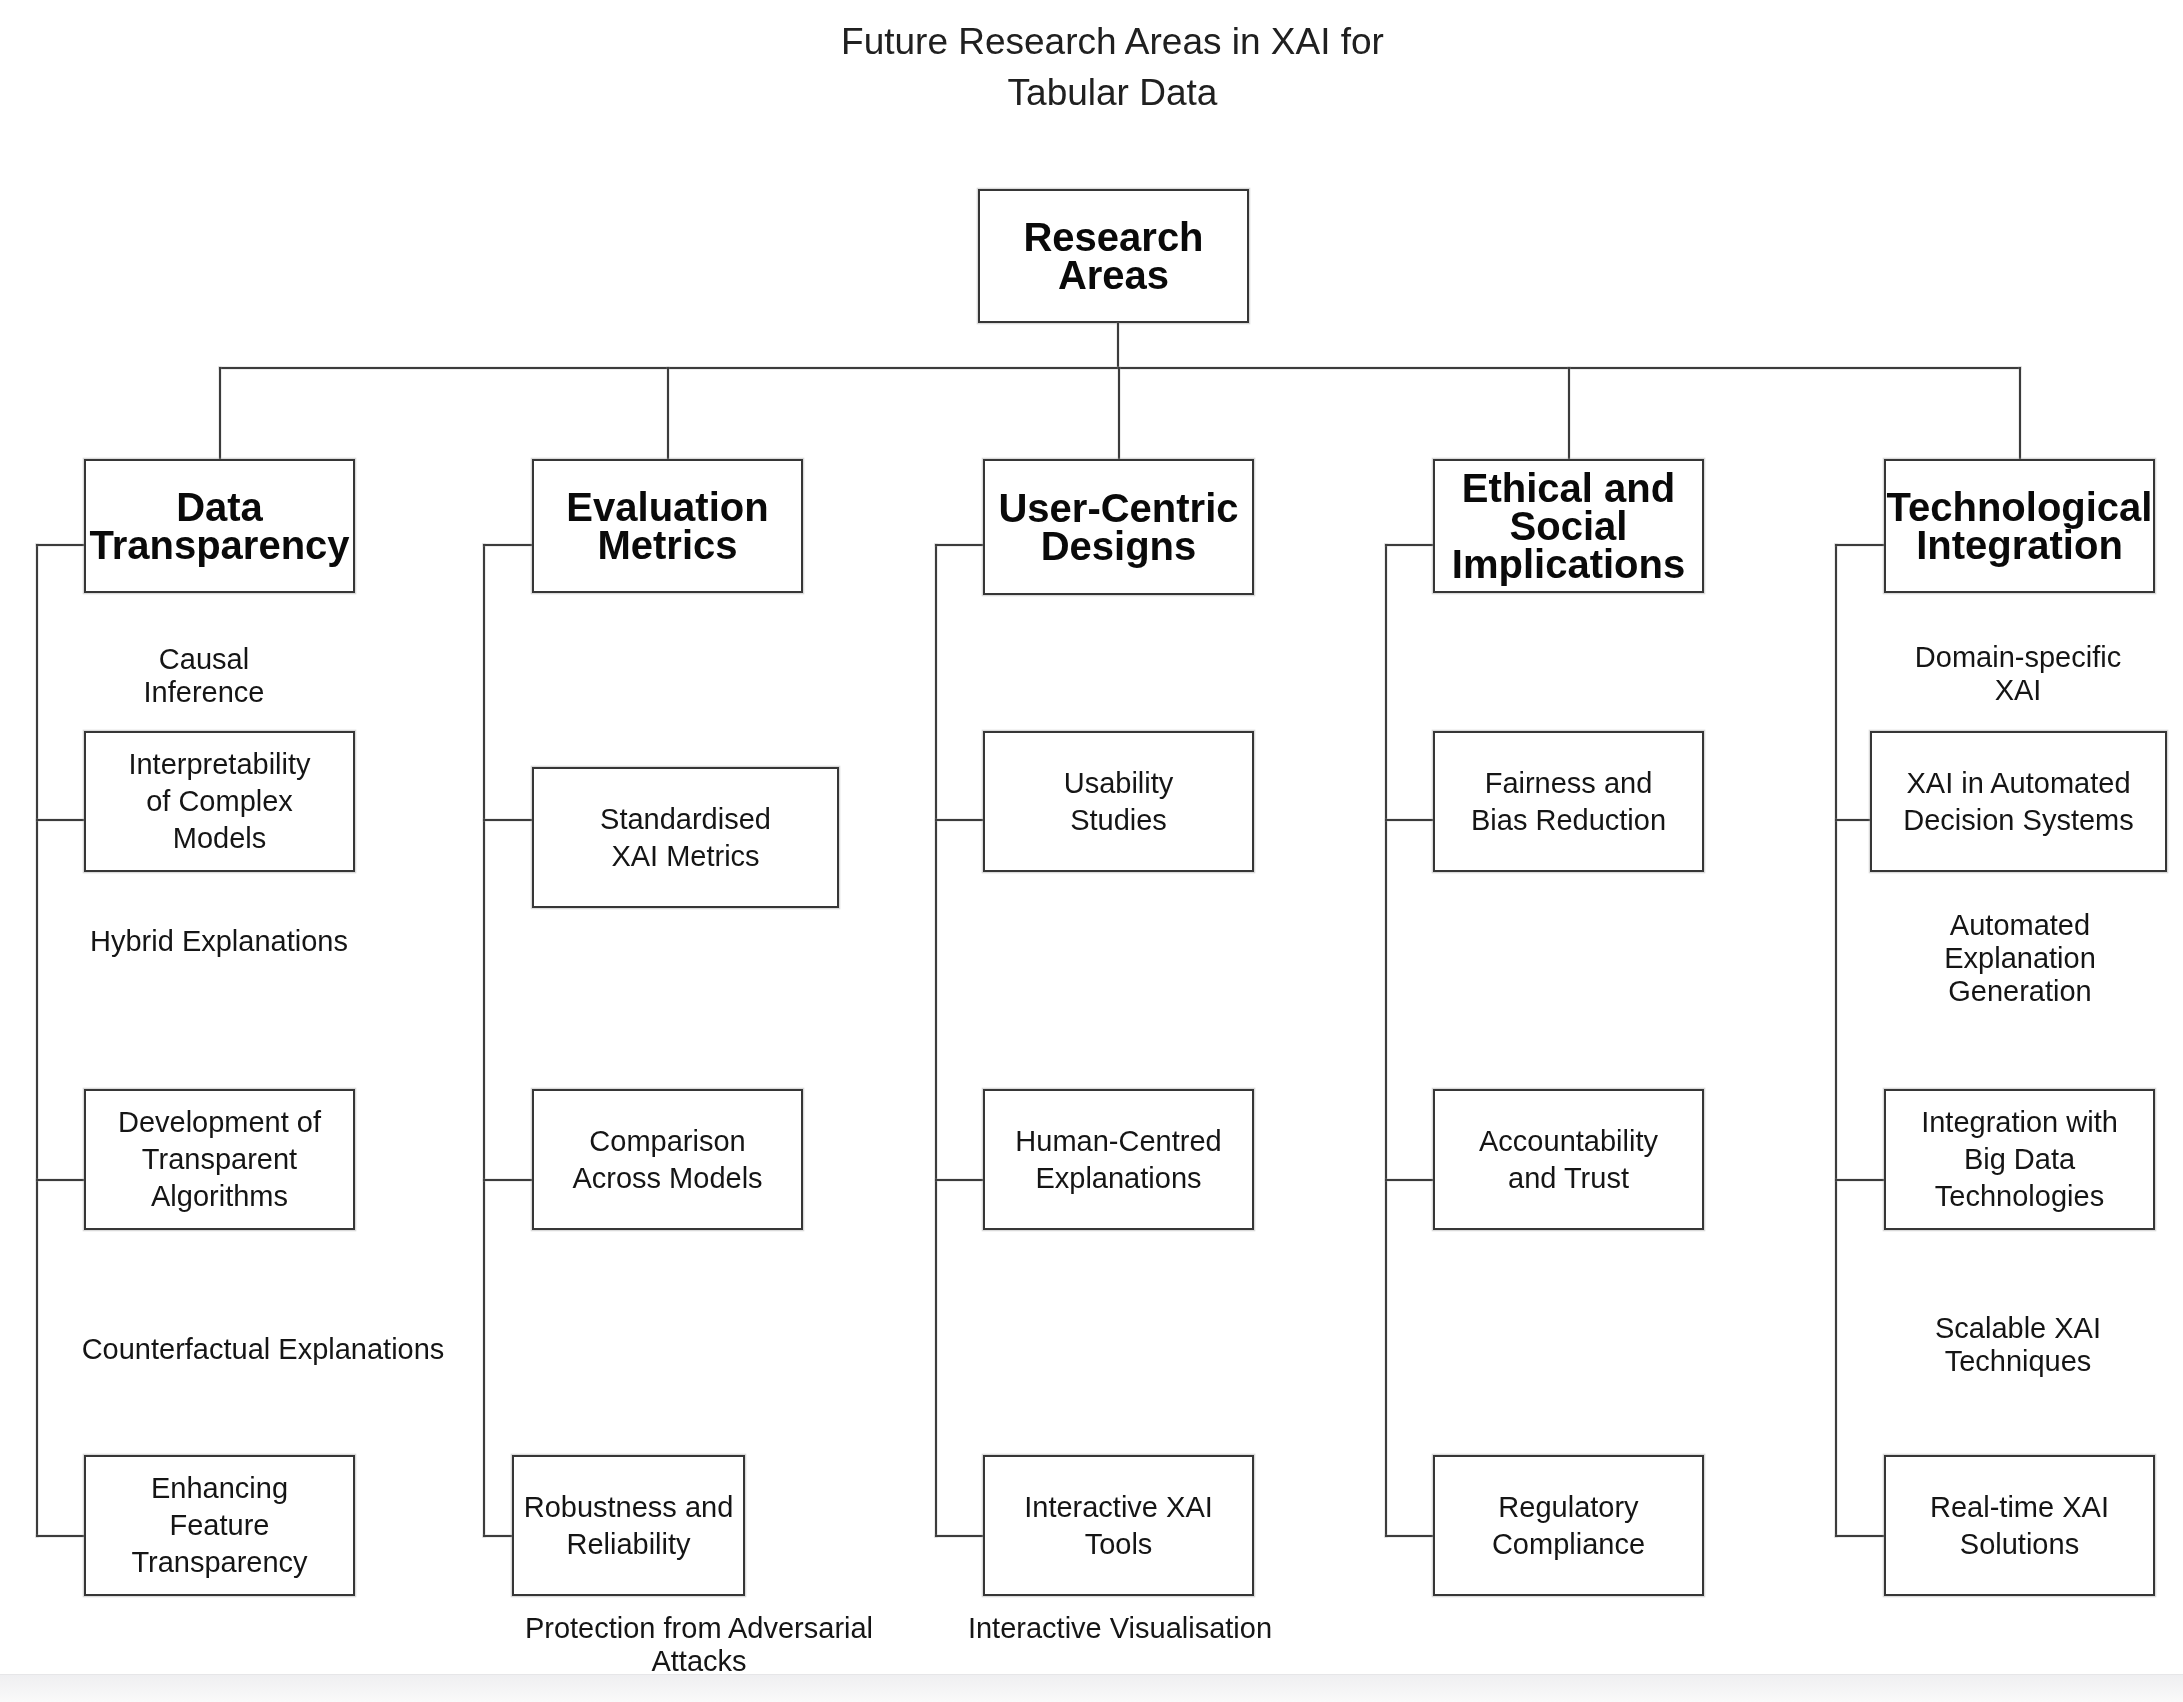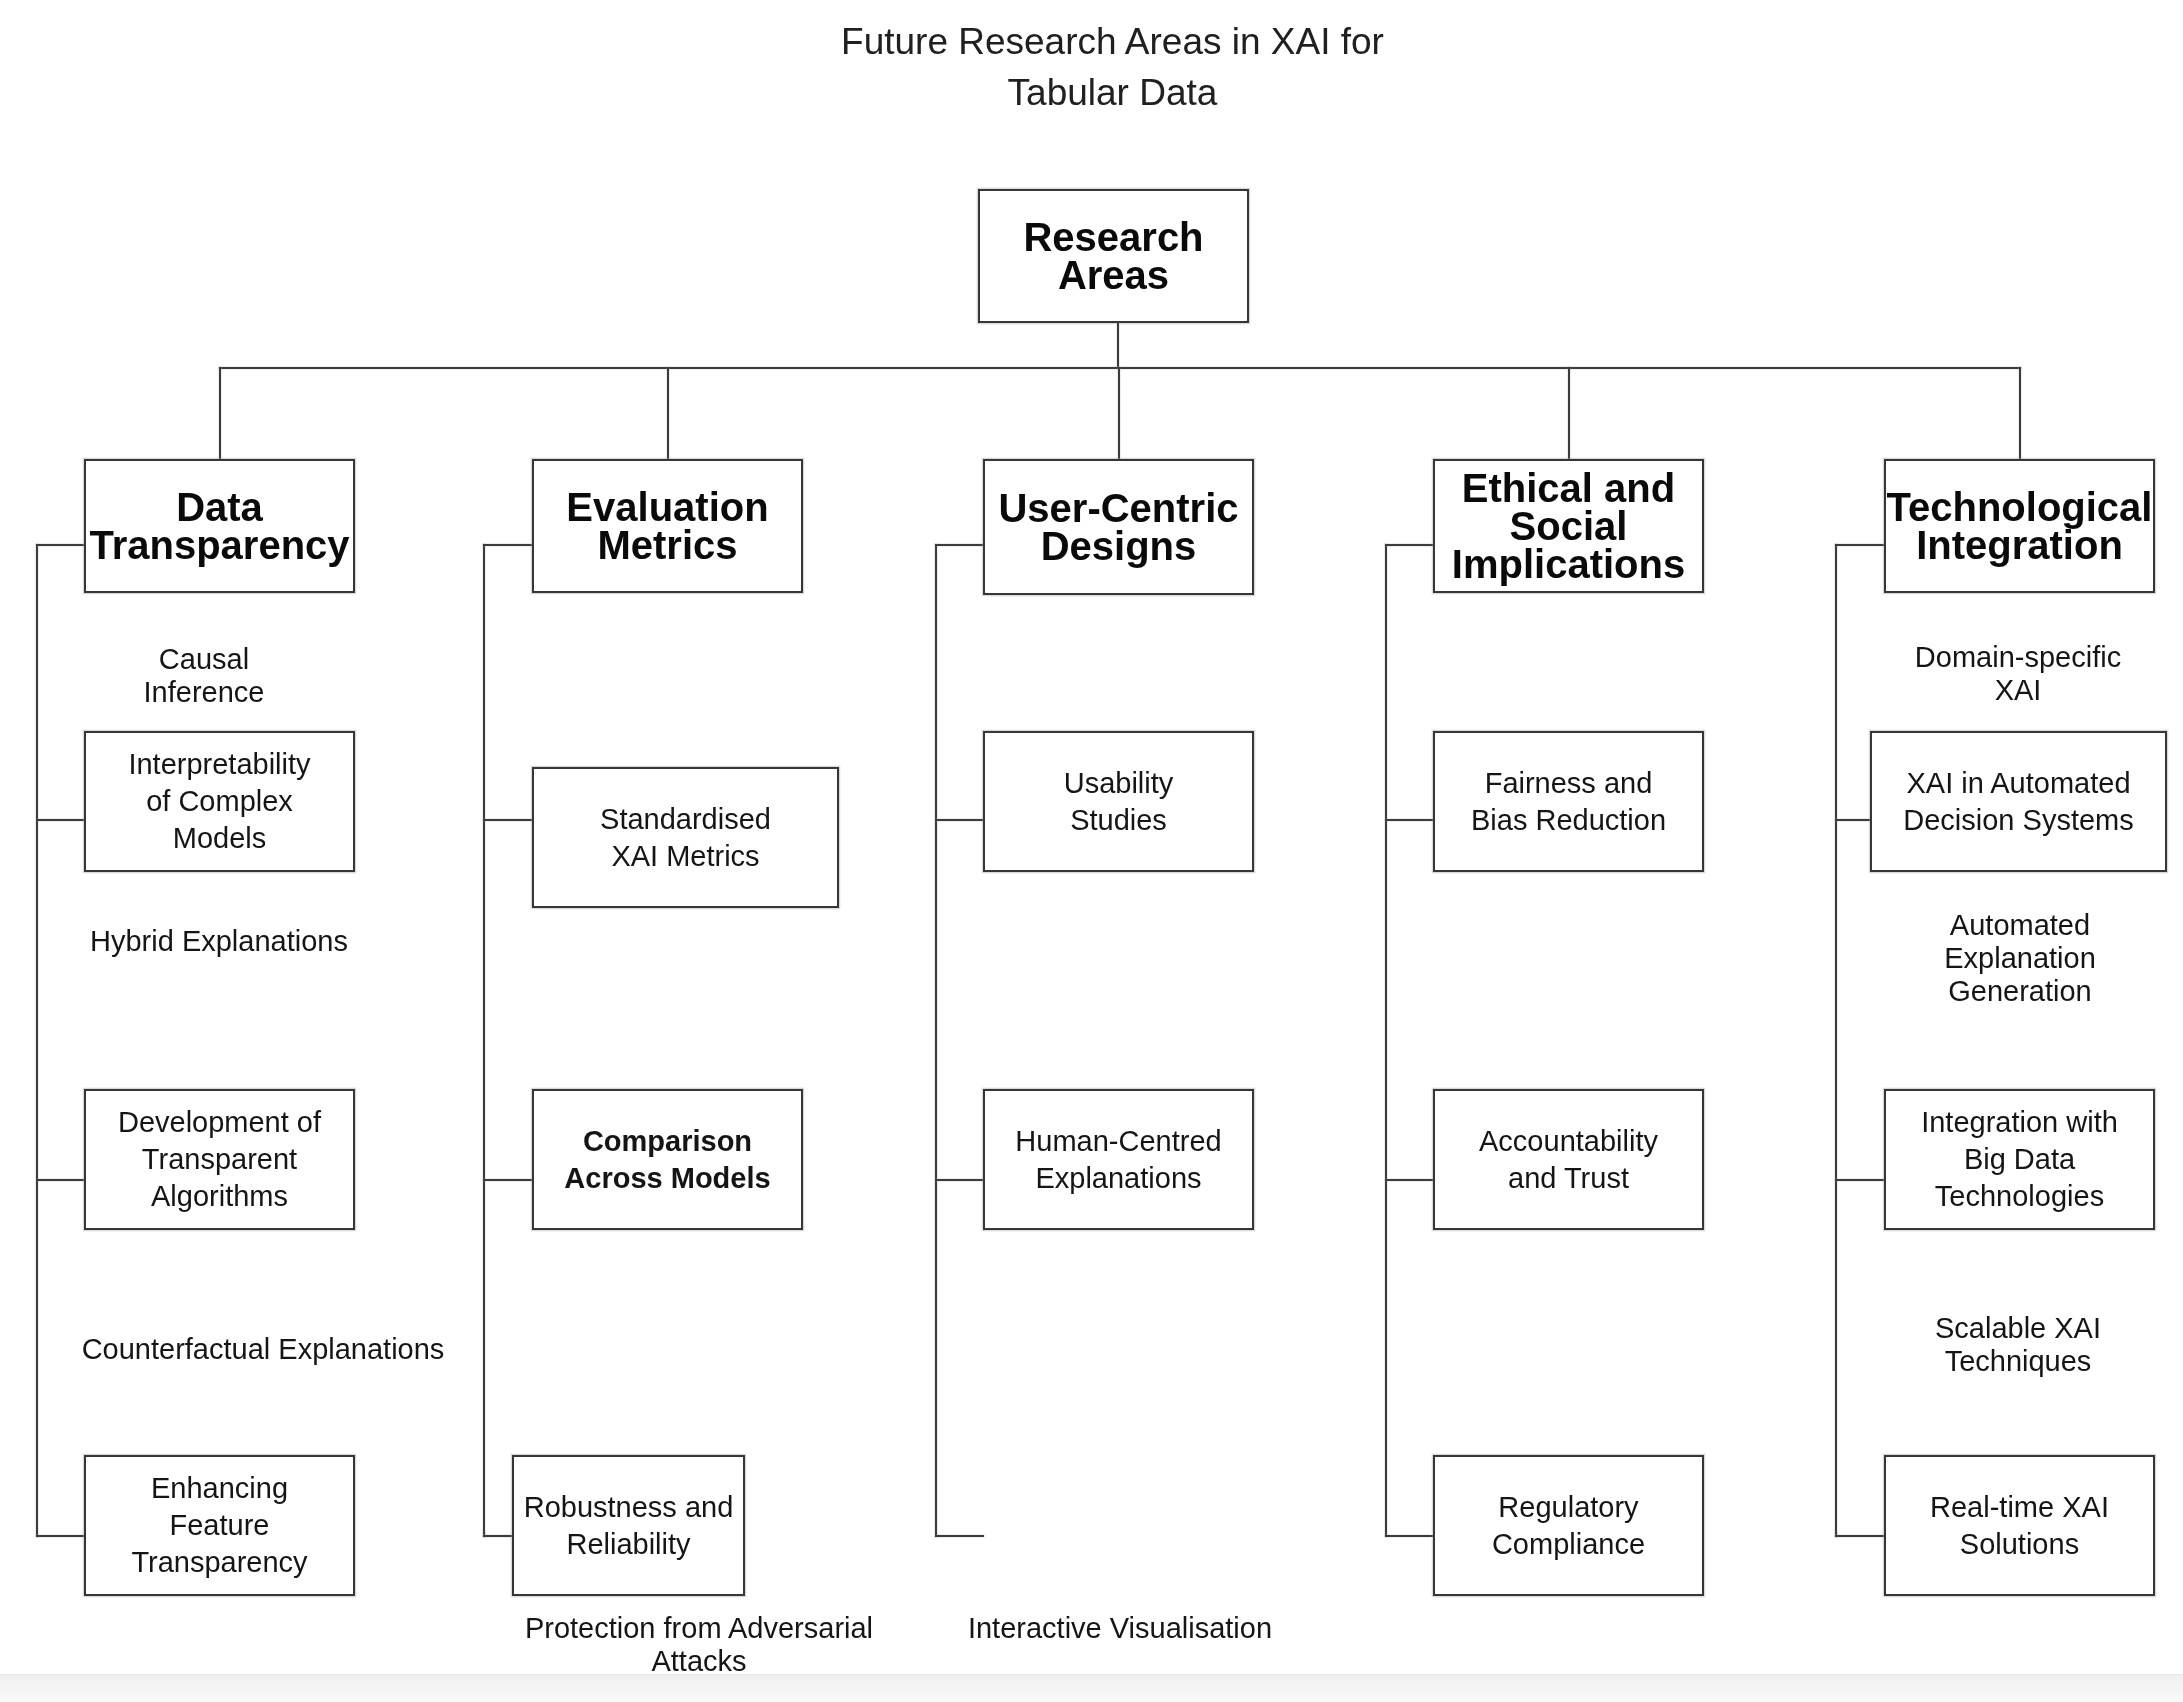--- a/index.html
+++ b/index.html
@@ -111,33 +111,35 @@
 Algorithms</div>
   <div class="freelabel" style="left:13px;top:1333px;width:500px;">Counterfactual Explanations</div>
   <div class="box child" style="left:84px;top:1455px;width:271px;height:141px;">Enhancing
 Feature
 Transparency</div>
 
   <div class="box header" style="left:532px;top:459px;width:271px;height:134px;">Evaluation
 Metrics</div>
   <div class="box child" style="left:532px;top:731px;width:307px;height:141px;margin-top:36px;">Standardised
 XAI Metrics</div>
-  <div class="box child" style="left:532px;top:1089px;width:271px;height:141px;font-weight:bold;">Comparison
+  <div class="box child" style="left:532px;top:1089px;width:271px;height:141px;">Comparison
 Across Models</div>
   <div class="box child" style="left:512px;top:1455px;width:233px;height:141px;">Robustness and
 Reliability</div>
   <div class="freelabel" style="left:449px;top:1612px;width:500px;">Protection from Adversarial
 Attacks</div>
 
   <div class="box header" style="left:983px;top:459px;width:271px;height:136px;">User-Centric
 Designs</div>
   <div class="box child" style="left:983px;top:1089px;width:271px;height:141px;">Human-Centred
 Explanations</div>
   <div class="box child" style="left:983px;top:731px;width:271px;height:141px;">Usability
 Studies</div>
+  <div class="box child" style="left:983px;top:1455px;width:271px;height:141px;">Interactive XAI
+Tools</div>
   <div class="freelabel" style="left:870px;top:1612px;width:500px;">Interactive Visualisation</div>
 
   <div class="box header" style="left:1433px;top:459px;width:271px;height:134px;">Ethical and
 Social
 Implications</div>
   <div class="box child" style="left:1433px;top:731px;width:271px;height:141px;">Fairness and
 Bias Reduction</div>
   <div class="box child" style="left:1433px;top:1089px;width:271px;height:141px;">Accountability
 and Trust</div>
   <div class="box child" style="left:1433px;top:1455px;width:271px;height:141px;">Regulatory

